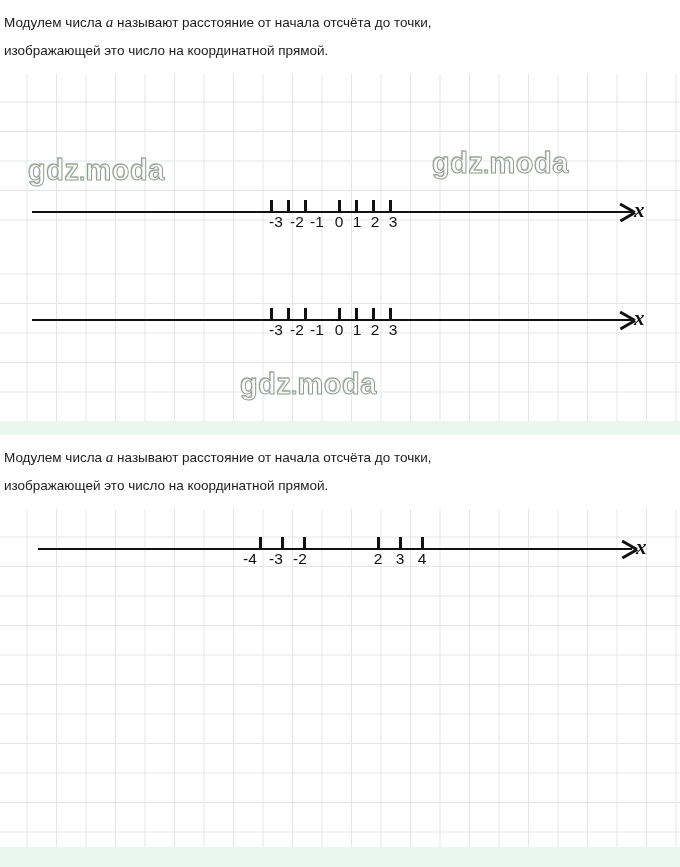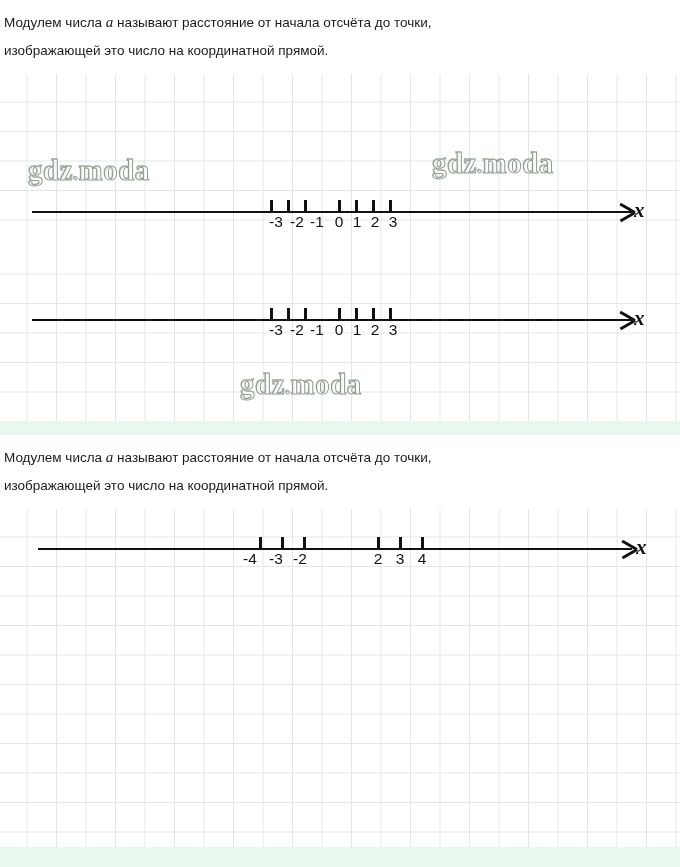--- a/index.html
+++ b/index.html
@@ -101,21 +101,21 @@
     font-size: 15.5px;
     color: #111;
     text-align: center;
     width: 24px;
     margin-left: -12px;
   }
 
   
   .wm {
     position: absolute;
-    font-family: Liberation Serif, serif;
+    font-family: Liberation Sans, sans-serif;
     font-weight: bold;
     font-size: 29px;
     letter-spacing: 0.5px;
     color: rgba(255,255,255,0.0);
     -webkit-text-stroke: 1px #8e9b8e;
     text-shadow:
        1px 1px 0 rgba(255,255,255,0.85),
       -1px -1px 0 rgba(180,190,180,0.5);
     white-space: nowrap;
     user-select: none;

